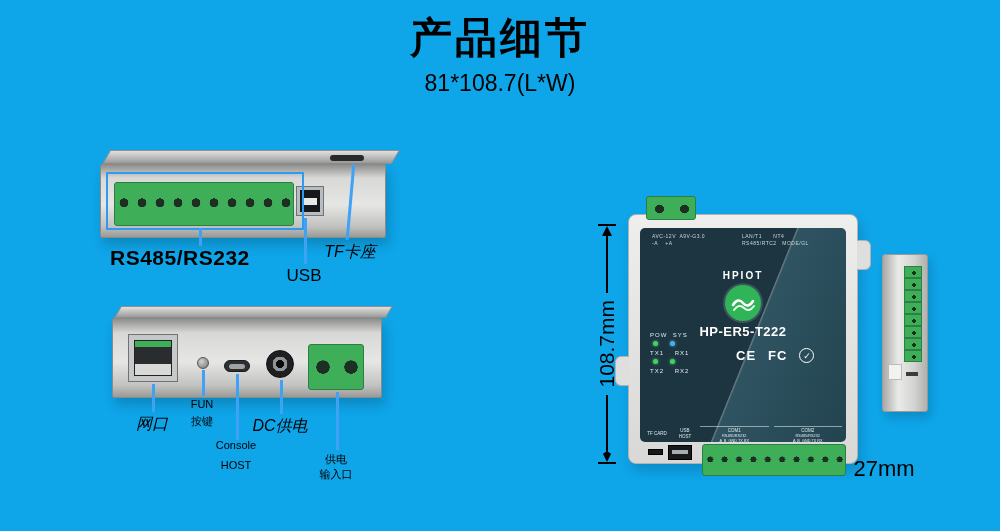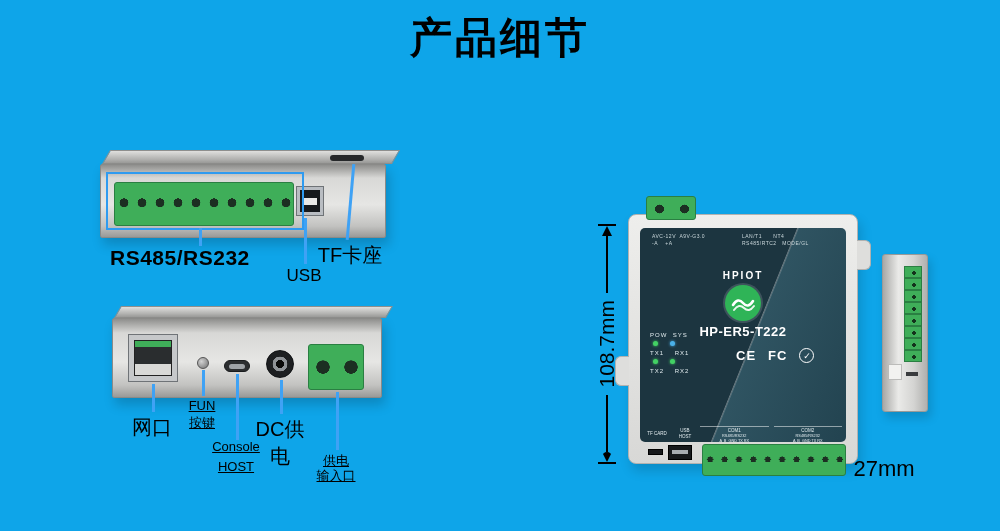--- a/index.html
+++ b/index.html
@@ -7,21 +7,21 @@
   .stage { position:relative; width:1000px; height:531px; background:#0ea5e9; overflow:hidden; }
 
   .title { position:absolute; left:0; right:0; top:10px; text-align:center;
            font-size:42px; font-weight:bold; letter-spacing:3px; color:#000; }
   .subtitle { position:absolute; left:0; right:0; top:70px; text-align:center;
               font-size:23px; color:#000; }
   .pre { white-space:pre; }
   .lbl { position:absolute; color:#000; }
   .lbl.c { text-align:center; }
   .b21 { font-size:21px; font-weight:bold; letter-spacing:.5px; }
-  .s17 { font-size:17px; } .s16 { font-size:20px; } .s15 { font-size:13px;text-decoration:underline; } .s22 { font-size:22px; }
+  .s17 { font-size:17px; } .s16 { font-size:16px;font-style:italic; } .s15 { font-size:11px; } .s22 { font-size:22px; }
 
   
   .cl { position:absolute; width:3px; background:#3FA2F5; }
   .tilt { transform:rotate(5deg); }
   .hlrect { position:absolute; left:106px; top:172px; width:198px; height:58px; border:2px solid #2F9BF0; }
 
   
   .topface { position:absolute; background:linear-gradient(180deg,#e0e0de,#9c9c9a);
              transform:skewX(-30deg); transform-origin:bottom left; border:1px solid #8f8f8d; }
   .devbody { position:absolute; border:1px solid #8a8a88; border-radius:2px;
@@ -130,20 +130,21 @@
   .arr.d { border-left:5px solid transparent; border-right:5px solid transparent; border-top:10px solid #000; }
   .dtext { font-size:21px; color:#000; padding:0 7px; white-space:nowrap; }
   .dtext.vert { writing-mode:vertical-rl; transform:rotate(180deg); padding:7px 0; }
 </style>
 </head>
 <body>
 
 <div class="stage">
 
   <div class="title">产品细节</div>
+  <div class="subtitle">81*108.7(L*W)</div>
 
   <div class="topface" style="left:102px;top:150px;width:290px;height:14px"></div>
   <div class="devbody" style="left:100px;top:164px;width:286px;height:74px"></div>
   <div class="tfslot"></div>
   <div class="term term1"></div>
   <div class="usbport">
     <span class="usbin">
       <span class="usbtongue"></span>
     </span>
   </div>

